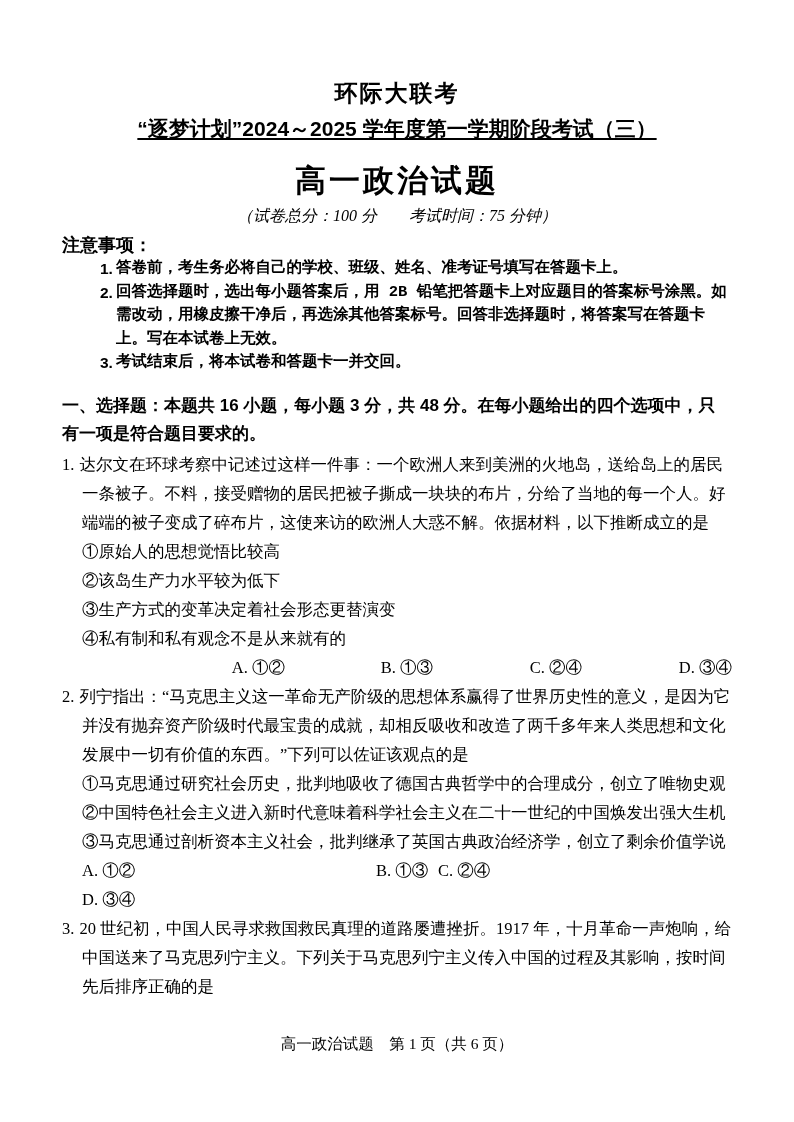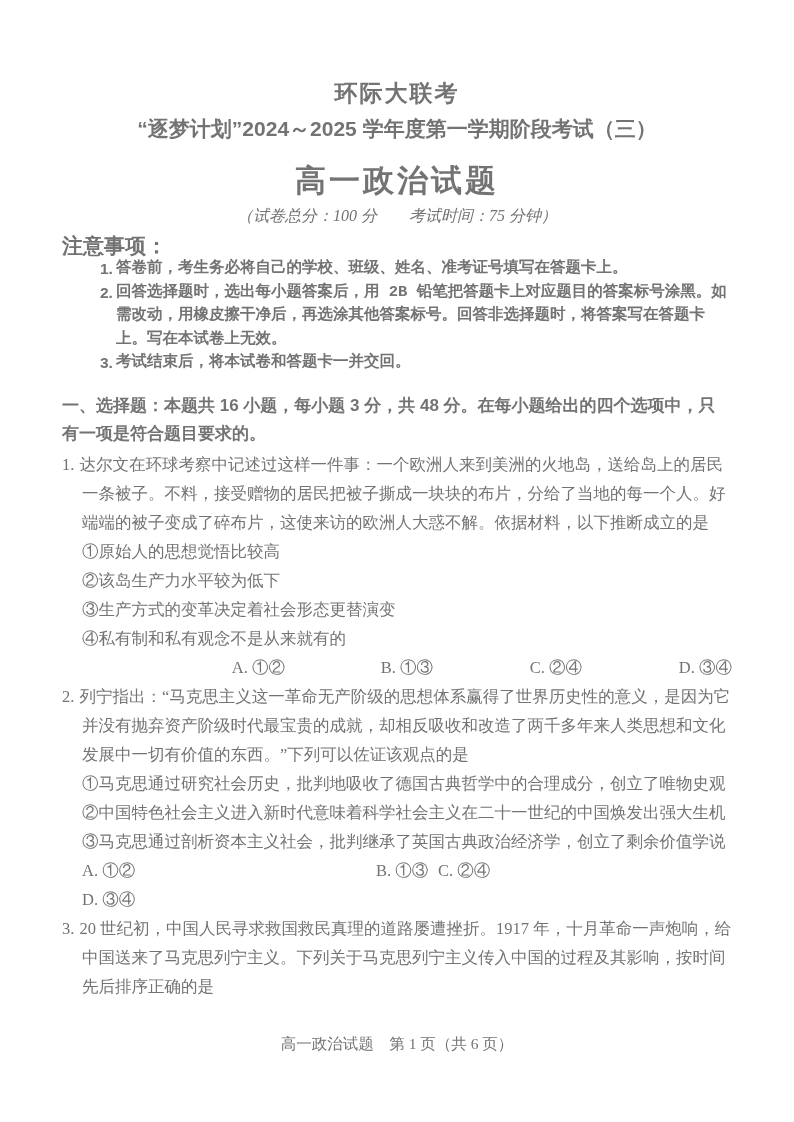--- a/index.html
+++ b/index.html
@@ -3,40 +3,41 @@
 <meta charset="utf-8">
 <style>
   html, body { margin: 0; padding: 0; background: #ffffff; }
   .page {
     position: relative;
     width: 794px;
     height: 1122px;
     box-sizing: border-box;
     padding: 80px 62px 0 62px;
     background: #ffffff;
-    color: #737373;
+    color: #000000;
     overflow: hidden;
     font-family: "Liberation Serif", "DejaVu Serif", serif;
   }
   
   .h-org {
     text-align: center;
     font-family: "Liberation Sans", "DejaVu Sans", sans-serif;
     font-size: 23px;
     font-weight: 700;
     line-height: 26px;
     letter-spacing: 2px;
   }
   .h-session {
     text-align: center;
     font-family: "Liberation Sans", "DejaVu Sans", sans-serif;
     font-size: 21px;
     font-weight: 700;
     line-height: 26px;
     margin-top: 10px;
+    text-decoration: underline;
   }
   .h-title {
     text-align: center;
     font-size: 31px;
     font-weight: 900;
     line-height: 40px;
     margin: 19px 0 0 0;
     letter-spacing: 3px;
   }
   .h-meta {
@@ -47,21 +48,21 @@
     margin-top: 4px;
   }
   
   .notices {
     margin-top: 7px;
     font-family: "Liberation Sans", "DejaVu Sans", sans-serif;
     font-weight: 600;
     font-size: 15.5px;
   }
   .notices-heading {
-    font-size: 21px;
+    font-size: 18px;
     font-weight: 700;
     line-height: 23px;
   }
   .notice-item { display: flex; line-height: 23.5px; }
   .notice-num { flex: 0 0 auto; margin-left: 38px; padding-right: 3px; }
   .notice-text { flex: 1; font-family: Liberation Mono, monospace; }
   
   .section-heading {
     margin-top: 17px;
     font-family: "Liberation Sans", "DejaVu Sans", sans-serif;

